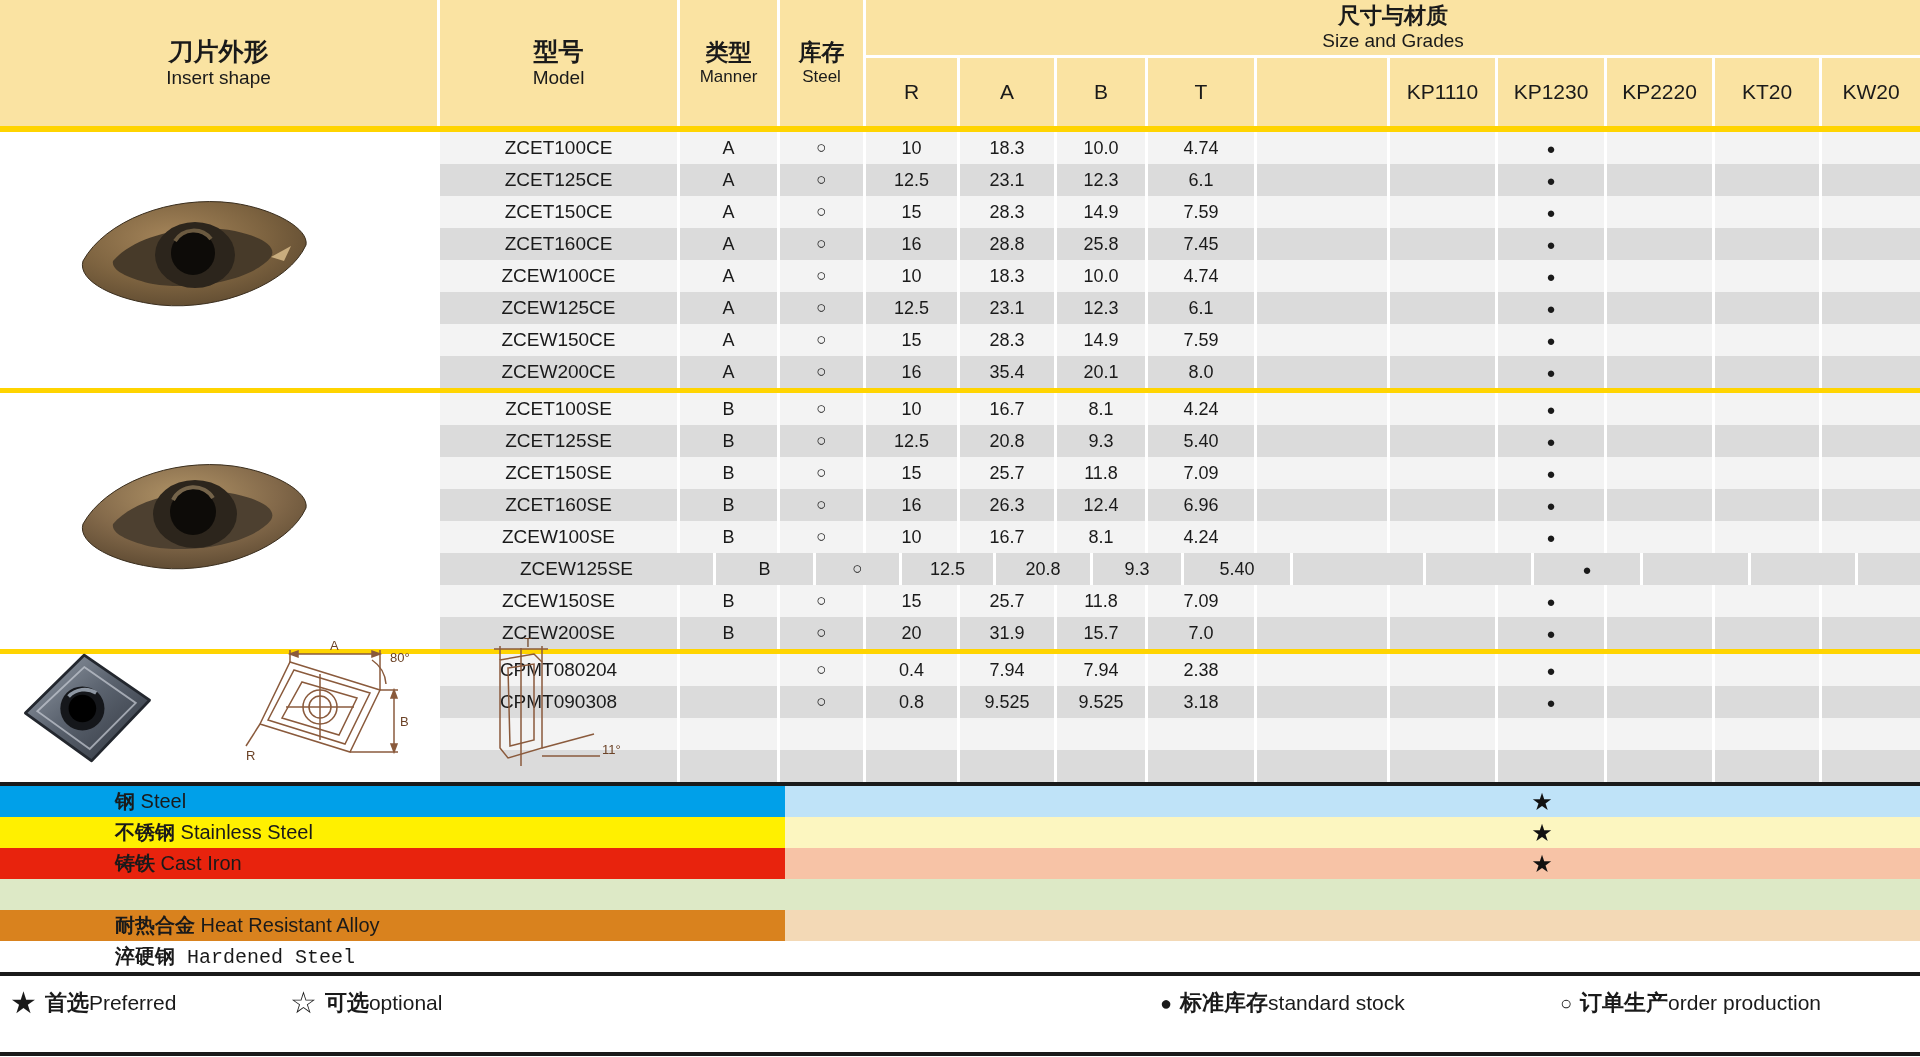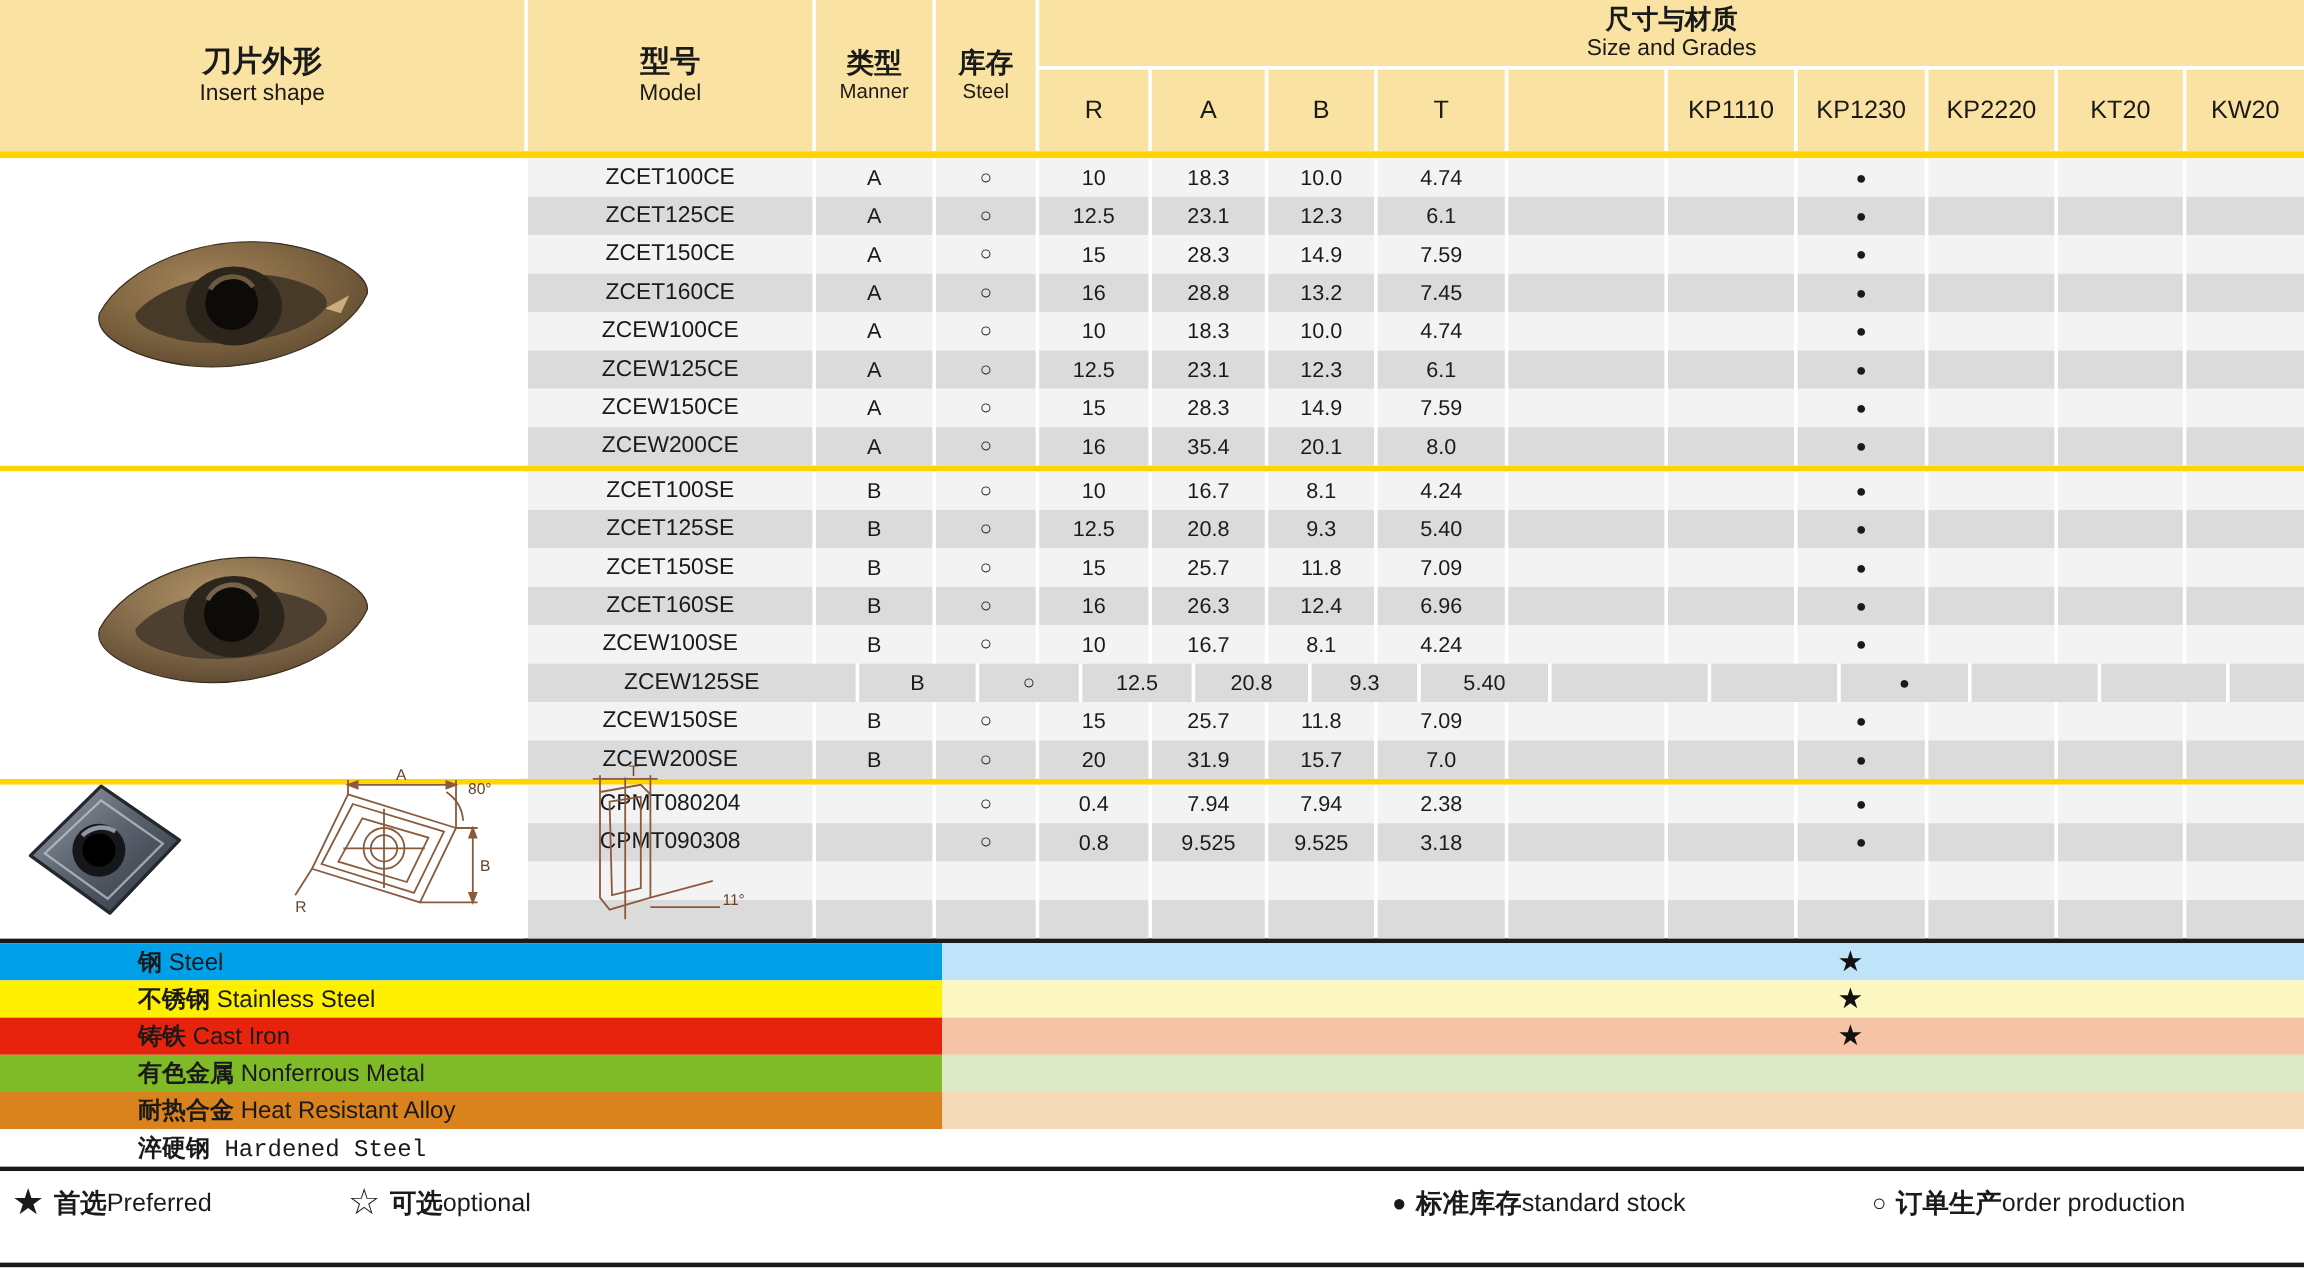--- a/index.html
+++ b/index.html
@@ -151,21 +151,21 @@
         <div class="cell" style="width: 104px;"></div>
         <div class="cell" style="width: 98px;"></div>
       </div>
       <div class="trow dark">
         <div class="cell shapecell" style="width: 437px;"></div>
         <div class="cell modelcell" style="width: 237px;">ZCET160CE</div>
         <div class="cell" style="width: 97px;">A</div>
         <div class="cell stockcell" style="width: 83px;">○</div>
         <div class="cell" style="width: 91px;">16</div>
         <div class="cell" style="width: 94px;">28.8</div>
-        <div class="cell" style="width: 88px;">13.2</div>
+        <div class="cell" style="width: 88px;">25.8</div>
         <div class="cell" style="width: 106px;">7.45</div>
         <div class="cell" style="width: 130px;"></div>
         <div class="cell" style="width: 105px;"></div>
         <div class="cell gradecell" style="width: 106px;">●</div>
         <div class="cell" style="width: 105px;"></div>
         <div class="cell" style="width: 104px;"></div>
         <div class="cell" style="width: 98px;"></div>
       </div>
       <div class="trow light">
         <div class="cell shapecell" style="width: 437px;"></div>
@@ -445,23 +445,20 @@
         <span class="matstar">★</span>
       </div>
       <div class="matbar">
         <div class="matsat" style="background: rgb(232, 35, 13);">
           <span class="matlbl"><span class="matzh">铸铁</span><span class="maten"> Cast Iron</span></span>
         </div>
         <div class="mattint" style="background: rgb(247, 195, 166);"></div>
         <span class="matstar">★</span>
       </div>
       <div class="matbar">
-        <div class="matsat" style="background: rgb(127, 187, 39);">
-          <span class="matlbl"><span class="matzh">有色金属</span><span class="maten"> Nonferrous Metal</span></span>
-        </div>
         <div class="mattint" style="background: rgb(221, 233, 198);"></div>
       </div>
       <div class="matbar">
         <div class="matsat" style="background: rgb(217, 130, 30);">
           <span class="matlbl"><span class="matzh">耐热合金</span><span class="maten"> Heat Resistant Alloy</span></span>
         </div>
         <div class="mattint" style="background: rgb(243, 217, 182);"></div>
       </div>
       <div class="matbar">
         <div class="matsat" style="background: rgb(255, 255, 255); font-family: Liberation Mono, monospace;">

